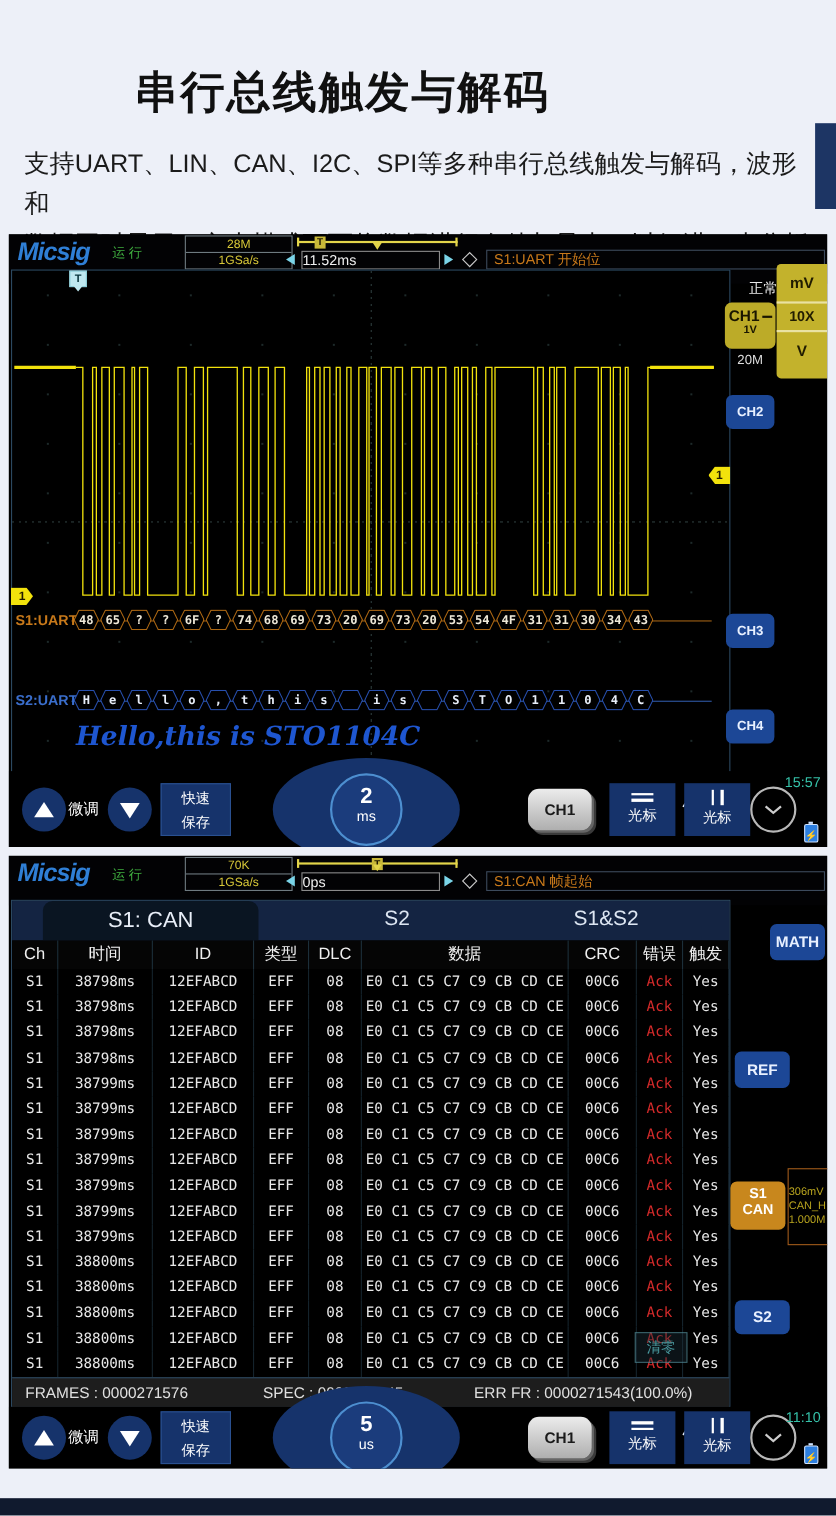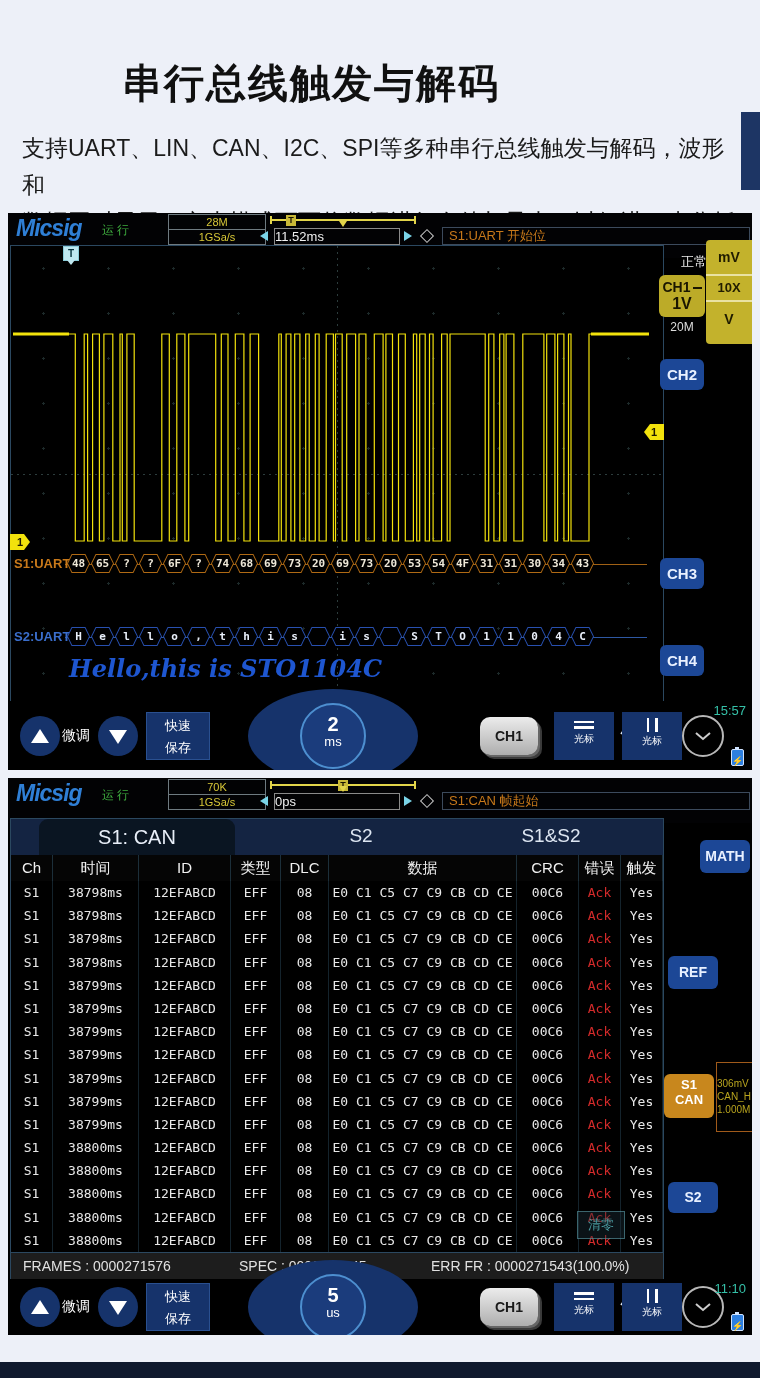--- a/index.html
+++ b/index.html
@@ -78,25 +78,25 @@
 
   
   .rp-text{position:absolute;font-size:13px;color:#e8e8e8;text-align:center;}
   .ycol{position:absolute;left:698px;top:27px;width:46px;height:104px;background:#c3b22c;border-radius:4px 0 0 4px;
         color:#201c00;font-weight:bold;font-size:14px;text-align:center;}
   .ycol .yc{height:34px;line-height:34px;}
   .ycol .ymid{height:24px;line-height:24px;border-top:2px solid #e9e2a2;border-bottom:2px solid #e9e2a2;font-size:13px;}
   .ch1btn{position:absolute;left:651px;top:62px;width:46px;height:42px;background:#bcab28;border-radius:6px;
           color:#1a1600;text-align:center;}
   .ch1btn .l1{font-size:14px;font-weight:bold;padding-top:4px;}
-  .ch1btn .l2{font-size:16px;font-weight:bold;}
+  .ch1btn .l2{font-size:10px;font-weight:bold;}
   .dcline{display:inline-block;width:9px;height:2px;background:#1a1600;vertical-align:middle;margin-left:2px;}
   .bwlbl{position:absolute;left:651px;top:107px;width:46px;text-align:center;font-size:12px;color:#ddd;}
   .chbtn{position:absolute;left:652px;width:44px;height:31px;background:#1c4796;border-radius:6px;
-         color:#e8f0ff;font-size:15px;font-weight:bold;text-align:center;line-height:31px;}
+         color:#e8f0ff;font-size:12px;font-weight:bold;text-align:center;line-height:31px;}
   .sidebtn{position:absolute;left:660px;width:50px;height:33px;background:#1c4796;border-radius:6px;
          color:#e8f0ff;font-size:14px;font-weight:bold;text-align:center;line-height:33px;}
   .s1canbtn{position:absolute;left:656px;top:296px;width:50px;height:44px;background:#c8871d;border-radius:6px;
          color:#fff;font-size:13px;font-weight:bold;text-align:center;padding-top:3px;box-sizing:border-box;}
   .s1info{position:absolute;left:708px;top:284px;width:58px;height:70px;border:1px solid #a05a1a;
          color:#b8a41e;font-size:10px;line-height:13px;padding-top:14px;box-sizing:border-box;text-align:left;}
 
   
   .s2main{position:absolute;left:2px;top:40px;width:654px;height:461px;border:1px solid #2b4860;box-sizing:border-box;background:#000;}
   .tabbar{position:absolute;left:0;top:0;width:100%;height:36px;background:#142442;}
@@ -135,21 +135,21 @@
           background:#16336b;border-radius:50%;}
   .tbcirc{position:absolute;left:50%;top:50%;transform:translate(-50%,-50%);width:62px;height:62px;border-radius:50%;
           background:#1b3c7c;border:2px solid #4d8fd0;color:#fff;text-align:center;}
   .tbcirc .v{font-size:20px;font-weight:bold;padding-top:8px;line-height:22px;}
   .tbcirc .u{font-size:13px;line-height:14px;}
   .sine{position:absolute;top:50%;transform:translateY(-50%);}
   .sineL{left:252px;} .sineR{left:372px;}
   .chstack{left:472px;width:58px;height:38px;background:linear-gradient(#ececec,#aeaeae);border-radius:10px;
            box-shadow:2px 2px 0 #666,4px 4px 0 #3a3a3a;color:#1a1a1a;font-size:14px;font-weight:bold;
            text-align:center;line-height:38px;}
-  .cursbtn{width:60px;height:48px;border:0;color:#fff;font-size:10px;text-align:center;box-sizing:border-box;padding-top:6px;}
+  .cursbtn{width:60px;height:48px;border:0;color:#fff;font-size:13px;text-align:center;box-sizing:border-box;padding-top:6px;}
   .curH{left:546px;} .curV{left:614px;}
   .icoH i{display:block;width:20px;height:2.5px;background:#fff;margin:3px auto;}
   .icoV{display:flex;justify-content:center;gap:6px;height:14px;margin-bottom:2px;}
   .icoV i{display:block;width:2.5px;height:14px;background:#fff;}
   .collapse{position:absolute;left:674px;top:50%;transform:translateY(-50%);width:38px;height:38px;border:2px solid #b8b8b8;
             border-radius:50%;background:#000;display:flex;align-items:center;justify-content:center;}
   .clock{position:absolute;right:6px;top:2px;font-size:13px;color:#35c0a8;}
   .battery{position:absolute;right:8px;bottom:4px;width:11px;height:15px;background:#2d7fe0;border:1px solid #cfe3ff;
            border-radius:2px;text-align:center;}
   .battery::before{content:"";position:absolute;left:2.5px;top:-3px;width:4px;height:2px;background:#cfe3ff;}

